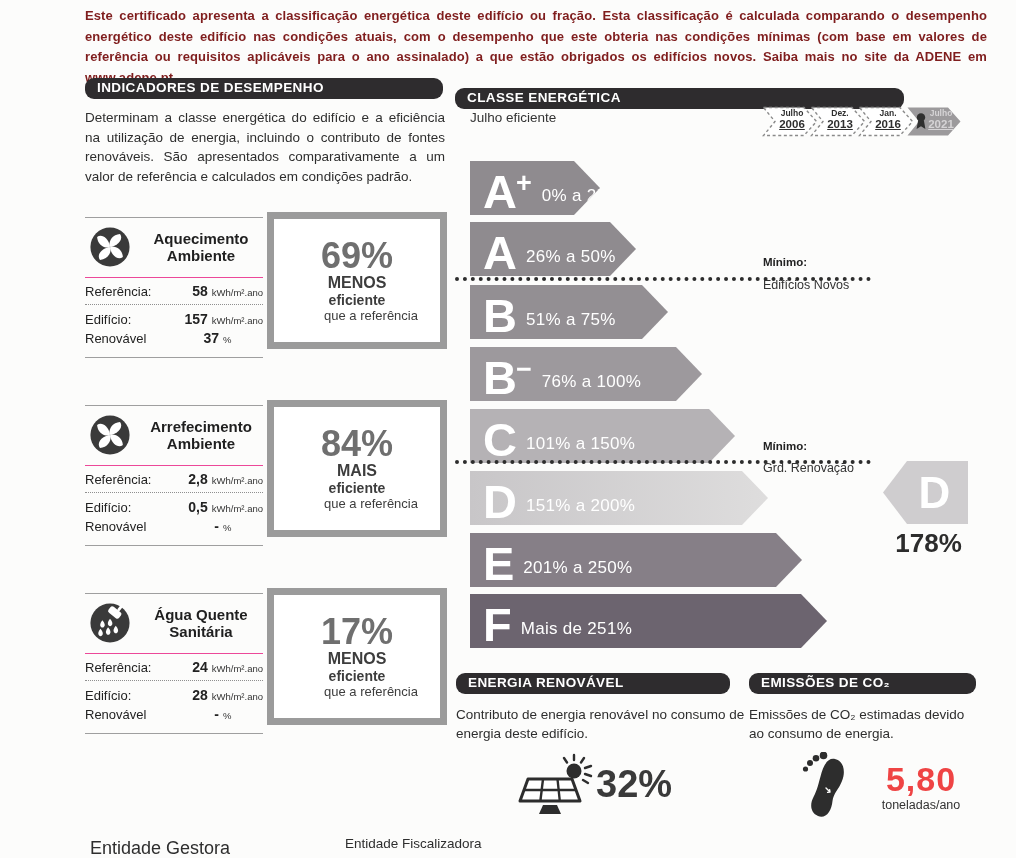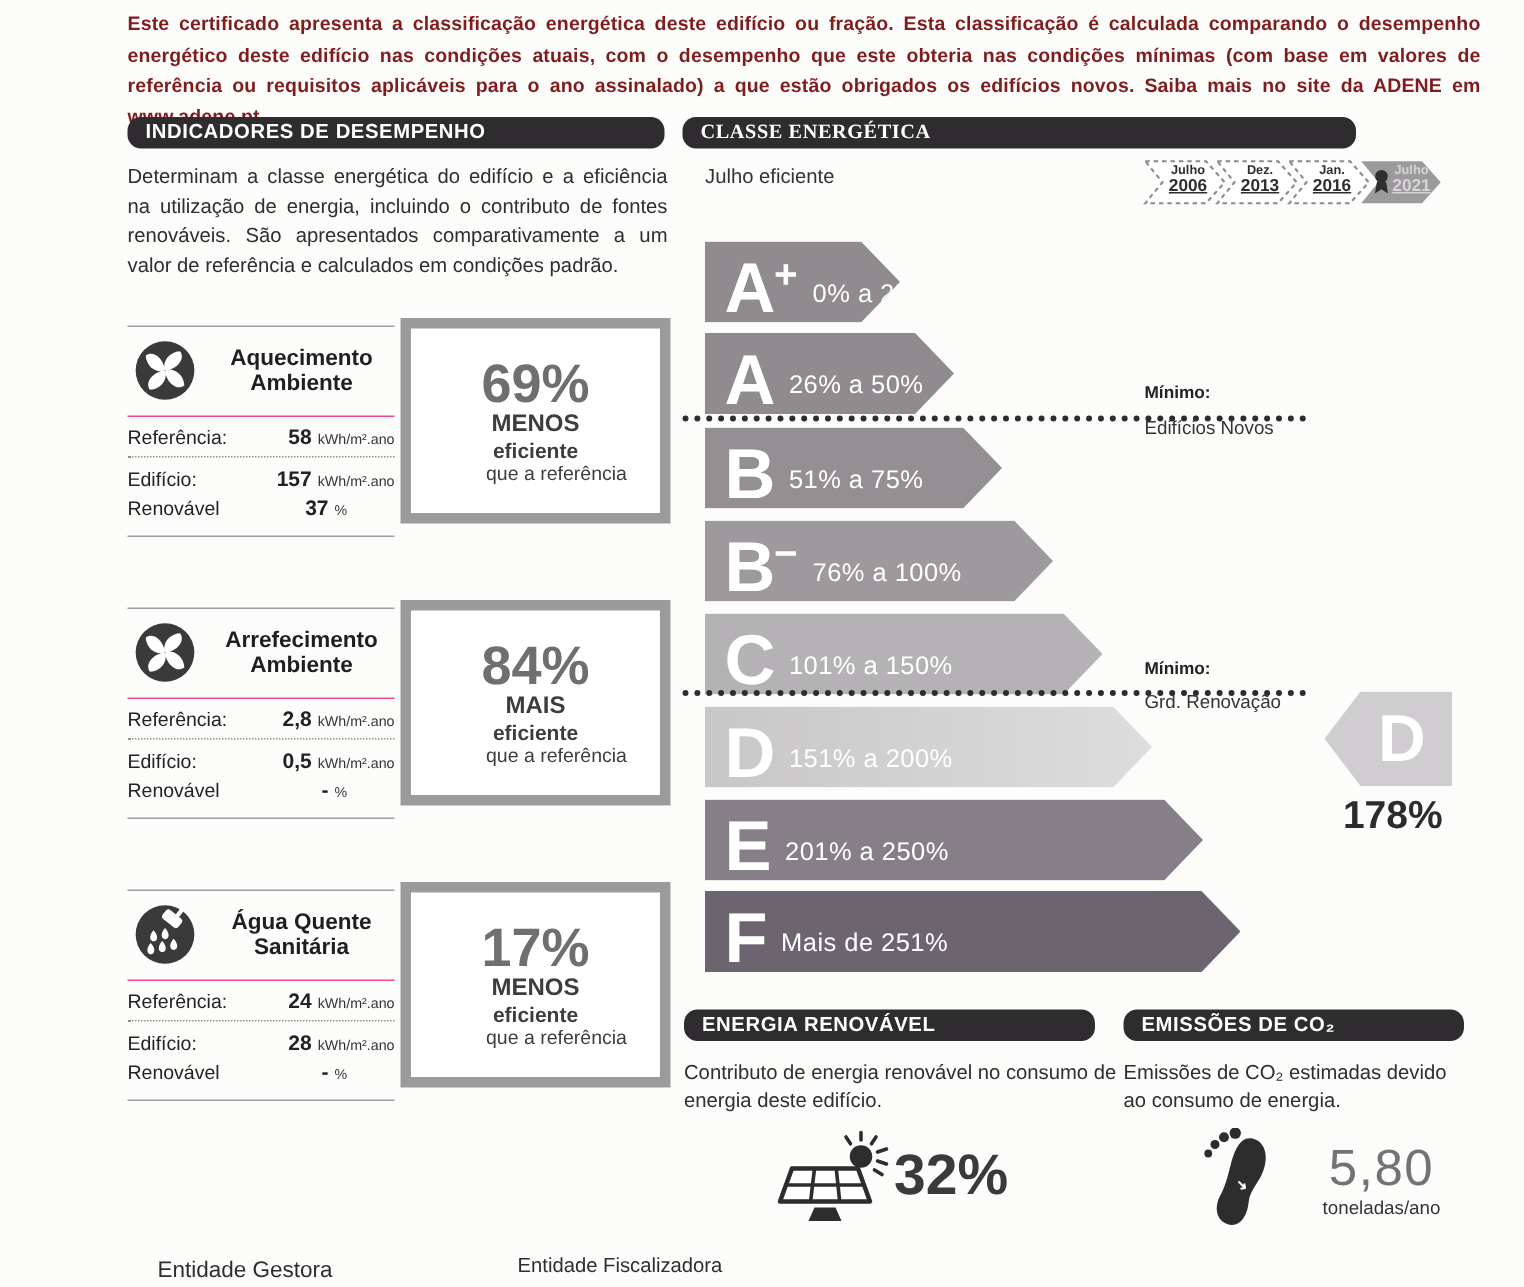--- a/index.html
+++ b/index.html
@@ -80,37 +80,37 @@
     display:flex; align-items:center; justify-content:center;
   }
   .result-letter { font-size:44px; font-weight:700; color:#fff; padding-left:18px; }
   .result-value { position:absolute; left:886px; top:528px; width:85px; text-align:center;
                   font-size:26px; font-weight:700; color:#2c2c2c; }
   
   .renew-desc { position:absolute; left:456px; top:705px; width:290px; font-size:13.5px; line-height:19px; color:#2e2e2e; }
   .emis-desc  { position:absolute; left:749px; top:705px; width:232px; font-size:13.5px; line-height:19px; color:#2e2e2e; }
   .renew-value { position:absolute; left:596px; top:763px; font-size:38px; font-weight:700; color:#3a3a3a; }
   .emis-value  { position:absolute; left:866px; top:760px; width:110px; text-align:center;
-                 font-size:34px; font-weight:400; color:#737373; letter-spacing:1px; }
+                 font-size:34px; font-weight:700; color:#ef4444; letter-spacing:1px; }
   .emis-unit   { position:absolute; left:866px; top:798px; width:110px; text-align:center;
                  font-size:12.5px; color:#333; }
   .icon-abs { position:absolute; }
   
-  .foot-left  { position:absolute; left:105px; top:838px; font-size:15px; color:#2e2e2e; }
+  .foot-left  { position:absolute; left:90px; top:838px; font-size:18px; color:#2e2e2e; }
   .foot-right { position:absolute; left:345px; top:836px; font-size:13.5px; color:#2e2e2e; }
 </style>
 </head>
 <body>
 
 <div id="page">
 
   <p class="intro">Este certificado apresenta a classificação energética deste edifício ou fração. Esta classificação é calculada comparando o desempenho energético deste edifício nas condições atuais, com o desempenho que este obteria nas condições mínimas (com base em valores de referência ou requisitos aplicáveis para o ano assinalado) a que estão obrigados os edifícios novos. Saiba mais no site da ADENE em www.adene.pt.</p>
 
   <div class="hdr" style="left:85px; top:78px; width:358px;">INDICADORES DE DESEMPENHO</div>
-  <div class="hdr" style="left:455px; top:78px; width:449px;font-family:Liberation Serif, serif;">CLASSE ENERGÉTICA</div>
+  <div class="hdr" style="left:455px; top:88px; width:449px;">CLASSE ENERGÉTICA</div>
 
   <p class="perf-desc">Determinam a classe energética do edifício e a eficiência na utilização de energia, incluindo o contributo de fontes renováveis. São apresentados comparativamente a um valor de referência e calculados em condições padrão.</p>
 
   <div class="ind-block" style="top:212px;">
     <div class="ind-left">
       <div class="ind-head">
         <svg width="42" height="42" viewBox="0 0 44 44">
           <circle cx="22" cy="22" r="20.5" fill="#3a3a3a"></circle>
           <g fill="#fff">
             <path id="bl1" d="M22 21 C20 12, 13 8, 8.5 11.5 C9 19, 15 23.5, 21.5 22.5 Z"></path>

